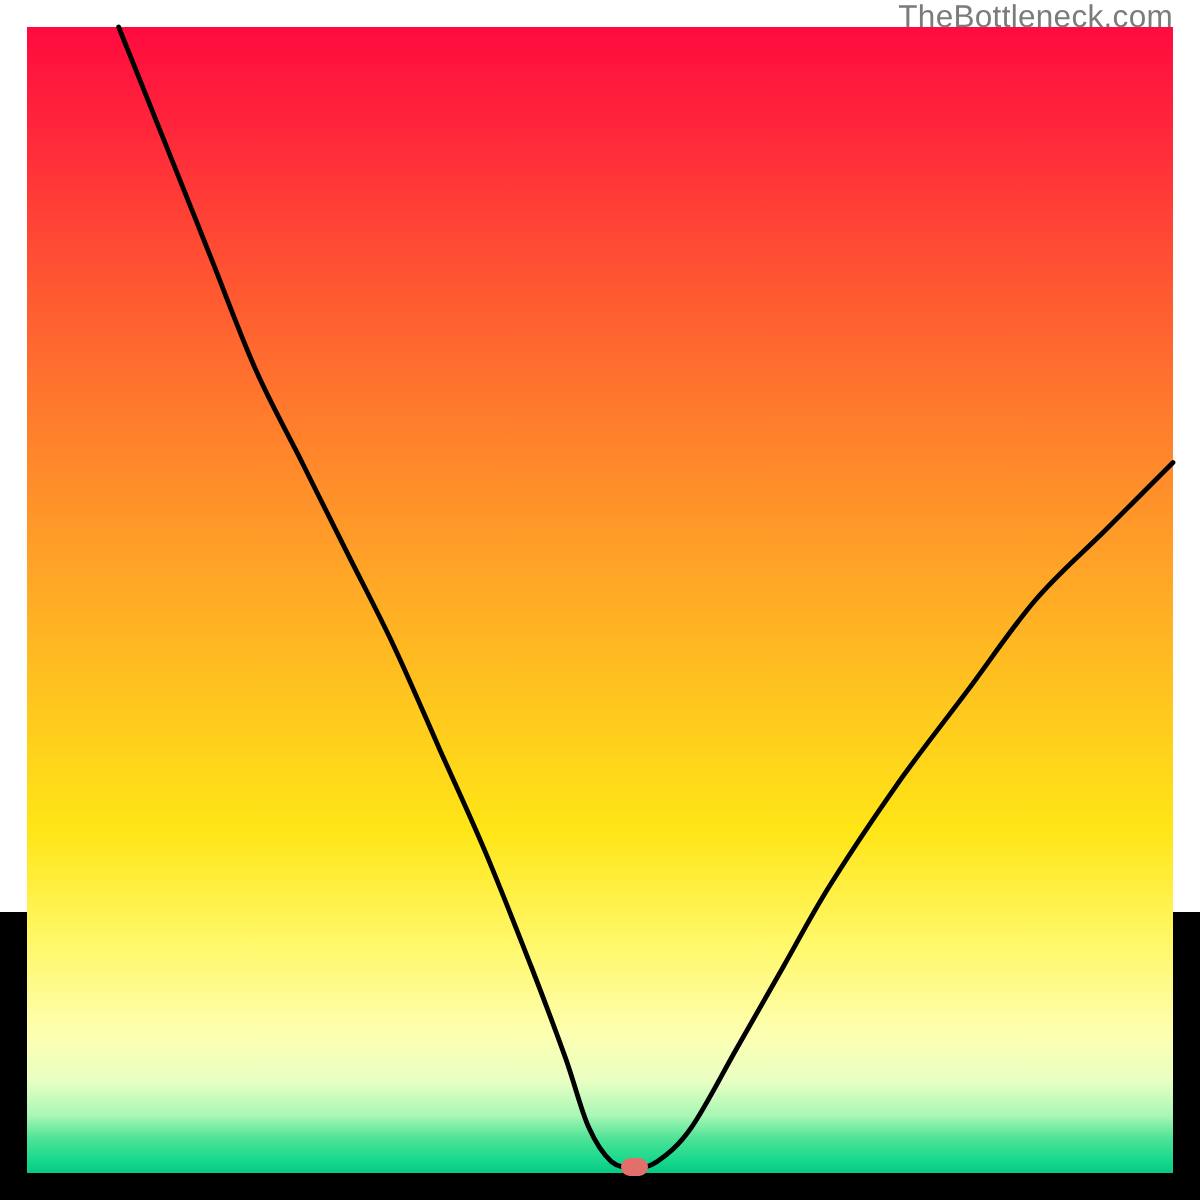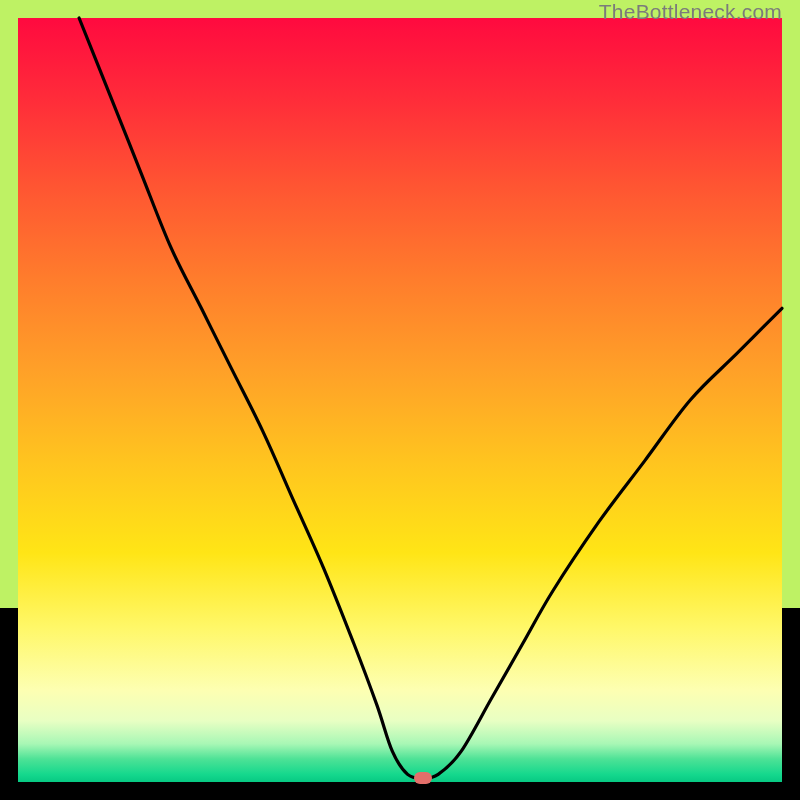--- a/index.html
+++ b/index.html
@@ -8,21 +8,21 @@
     width: 800px;
     height: 800px;
     background: #000;
     overflow: hidden;
     font-family: Arial, Helvetica, sans-serif;
   }
   .frame {
     position: relative;
     width: 800px;
     height: 608px;
-    background: #bef264;
+    background: #ffffff;
   }
   .plot-area {
     position: absolute;
     left: 18px;
     top: 18px;
     width: 764px;
     height: 764px;
     
     background: linear-gradient(
       to bottom,

